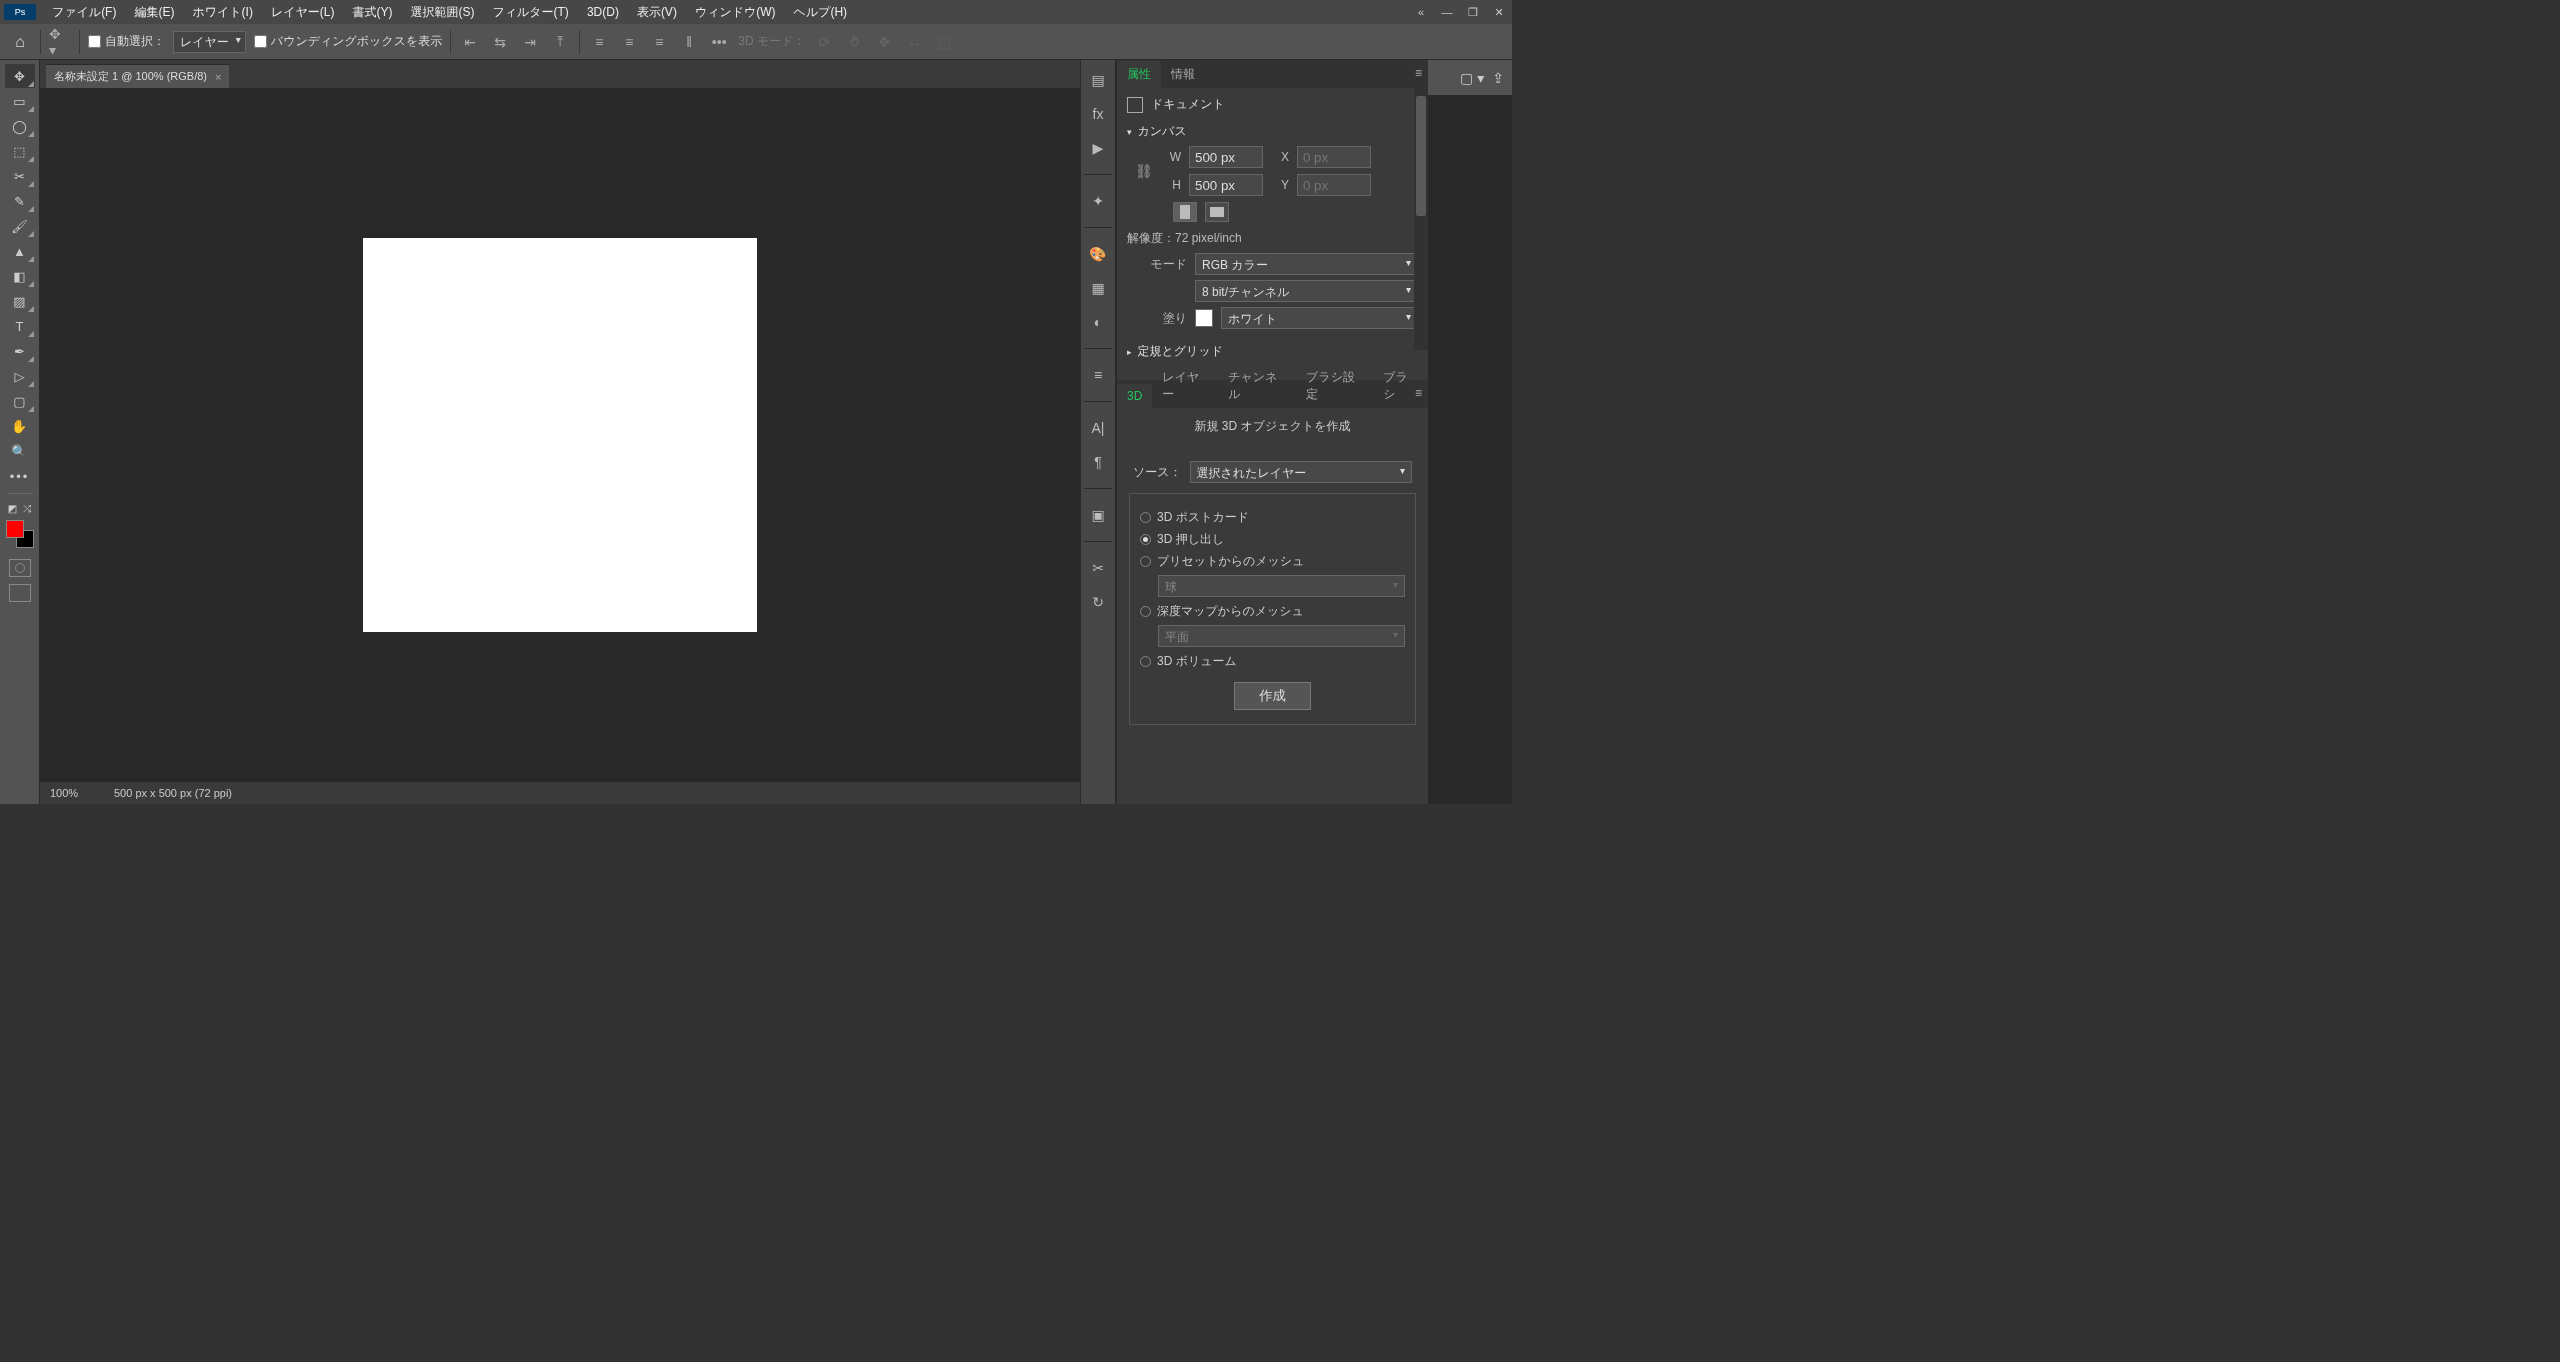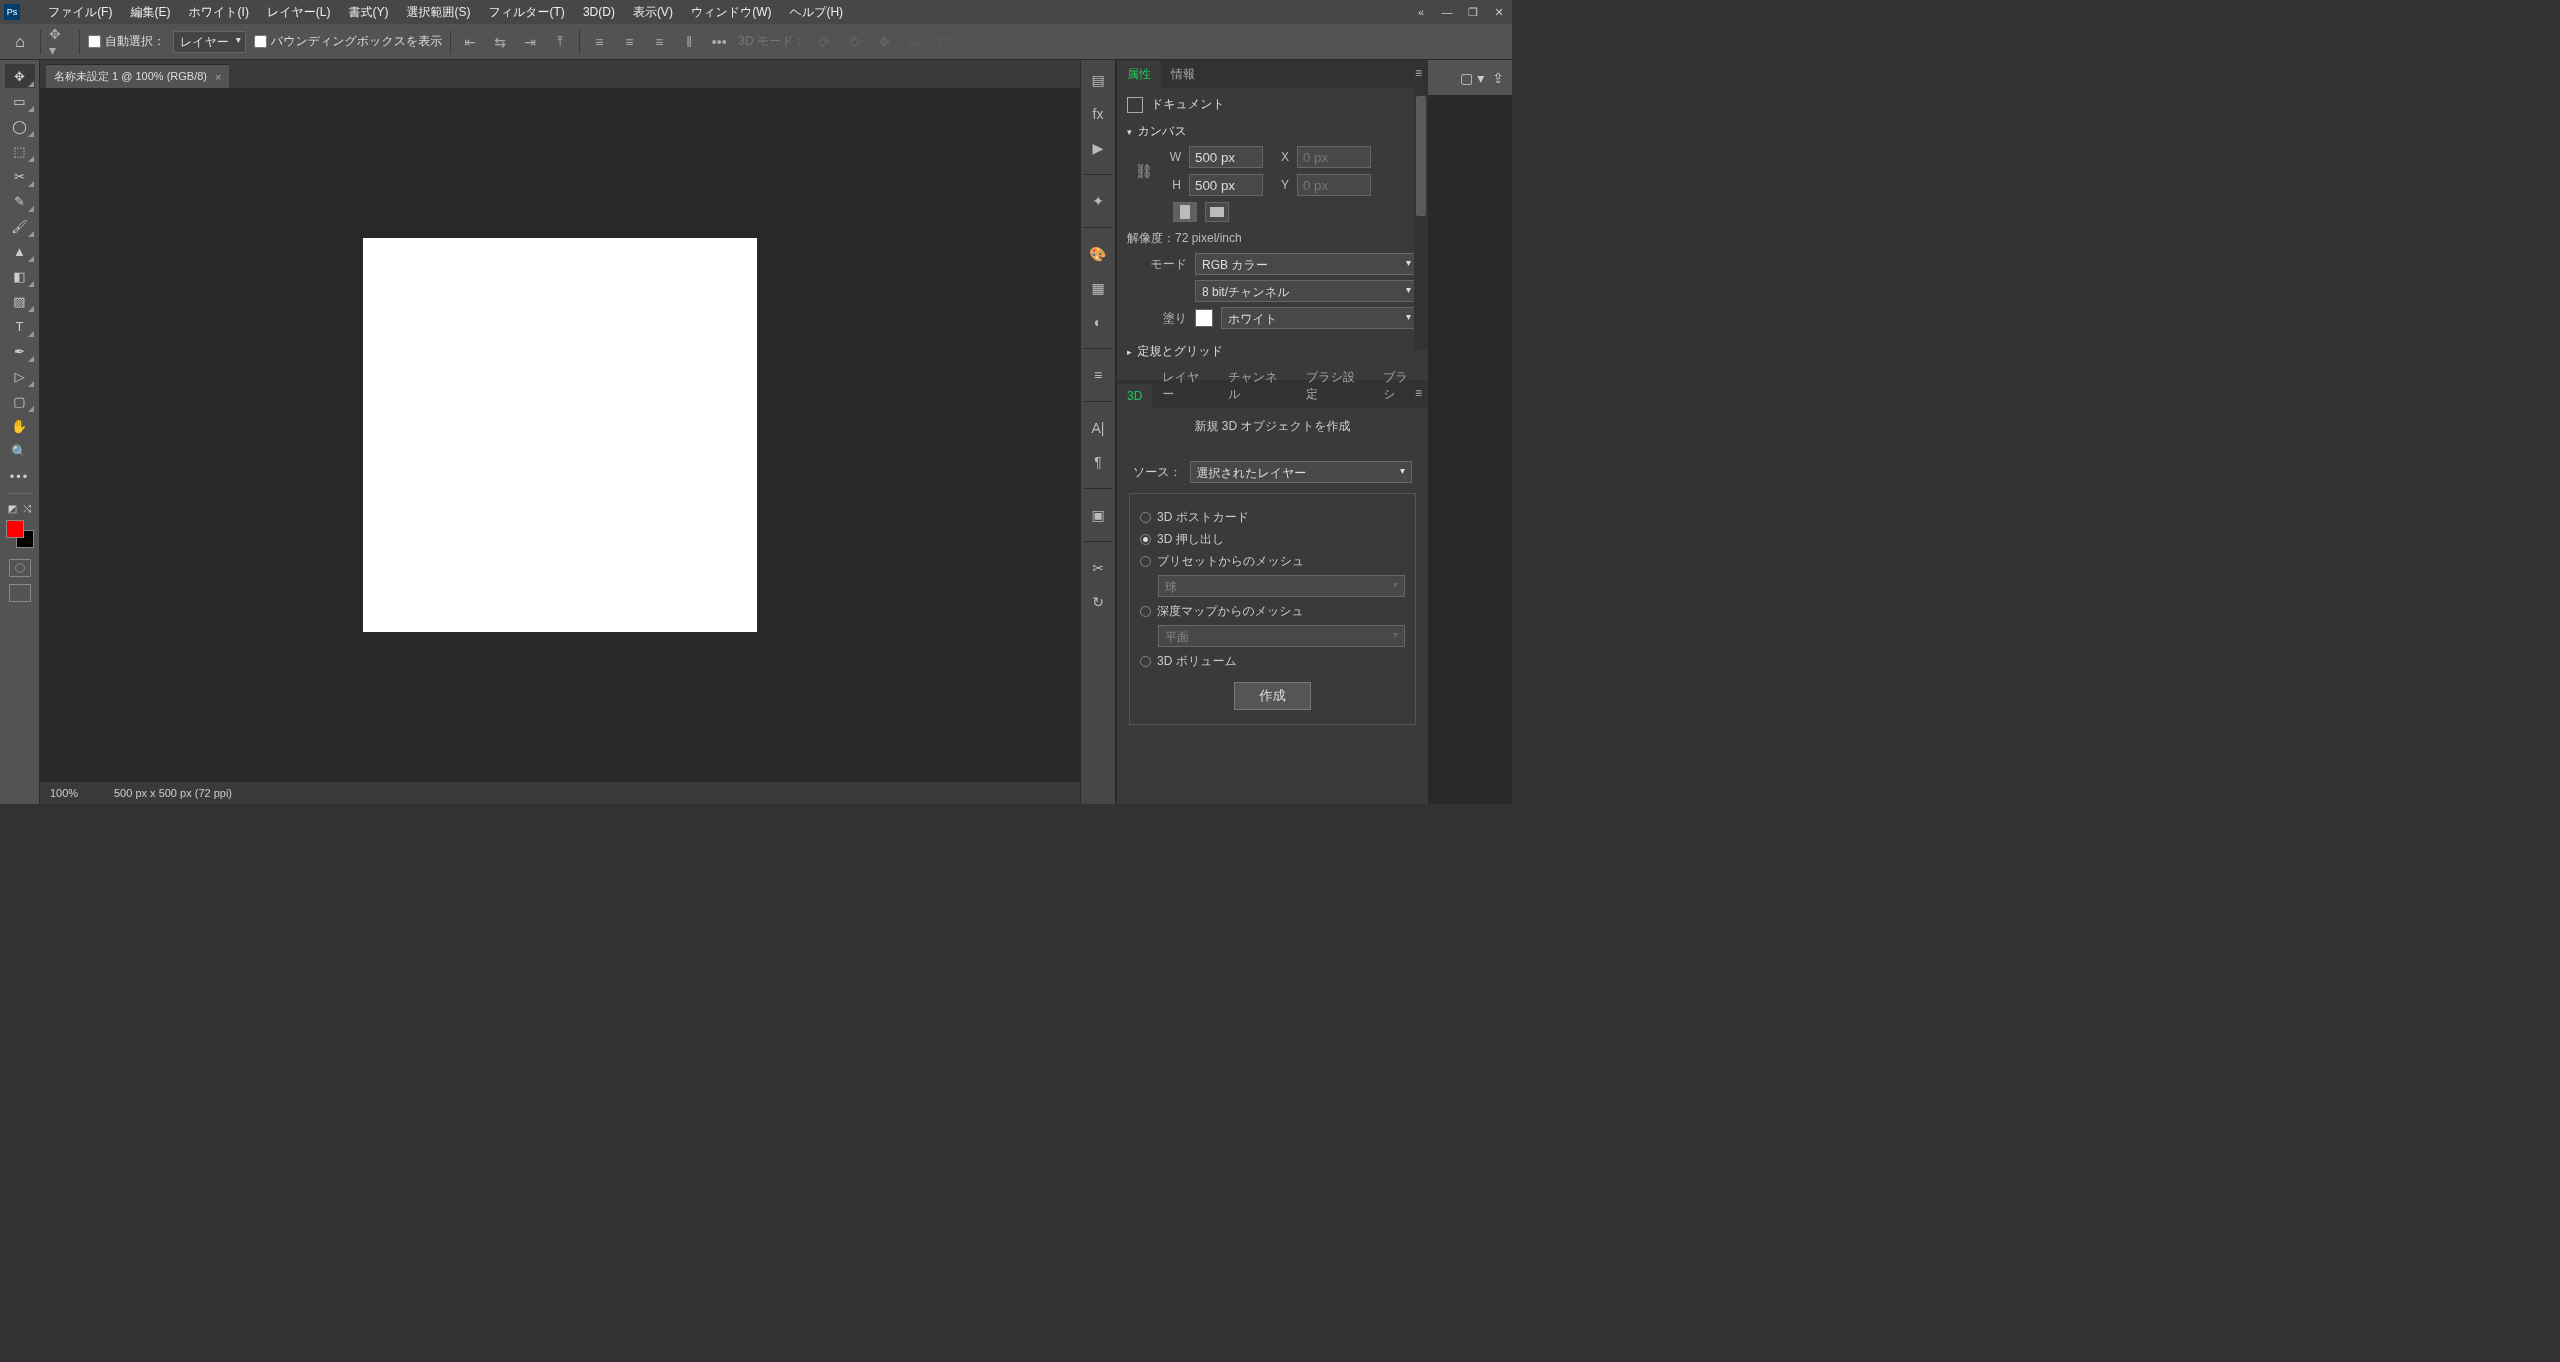--- a/index.html
+++ b/index.html
@@ -1,18 +1,18 @@
 <!DOCTYPE html>
 <html><head>
 <meta charset="utf-8">
 <style>
 * { margin:0; padding:0; box-sizing:border-box; font-family:"Meiryo UI","Segoe UI",sans-serif; }
 body { background:#323232; color:#d0d0d0; font-size:12px; overflow:hidden; width:1512px; height:804px; position:relative; }
 .menubar { height:24px; background:#474747; display:flex; align-items:center; padding:0 4px; gap:2px; }
-.app-icon { width:16px; height:16px; background:#053e6a; color:#fff; font-size:9px; display:flex; align-items:center; justify-content:center; margin-right:18px; }
+.app-icon { width:32px; height:16px; background:#053e6a; color:#fff; font-size:9px; display:flex; align-items:center; justify-content:center; margin-right:6px; }
 .menu-item { padding:0 8px; height:24px; line-height:24px; cursor:pointer; color:#eee; }
 .win-btns { position:absolute; right:0; top:0; display:flex; }
 .win-btn { width:26px; height:24px; display:flex; align-items:center; justify-content:center; cursor:pointer; color:#ccc; font-size:11px; }
 .optbar { height:36px; background:#535353; display:flex; align-items:center; padding:0 8px; gap:8px; border-bottom:1px solid #2a2a2a; }
 .opt-home { width:24px; height:24px; display:flex; align-items:center; justify-content:center; cursor:pointer; color:#ddd; font-size:16px; }
 .vdiv { width:1px; height:24px; background:#3a3a3a; }
 .opt-icon { width:22px; height:22px; display:flex; align-items:center; justify-content:center; cursor:pointer; color:#aaa; font-size:14px; }
 .opt-check { display:flex; align-items:center; gap:4px; color:#ddd; }
 .opt-check input { width:13px; height:13px; }
 .opt-select { background:#444; border:1px solid #666; color:#ddd; padding:2px 16px 2px 6px; height:22px; position:relative; }

